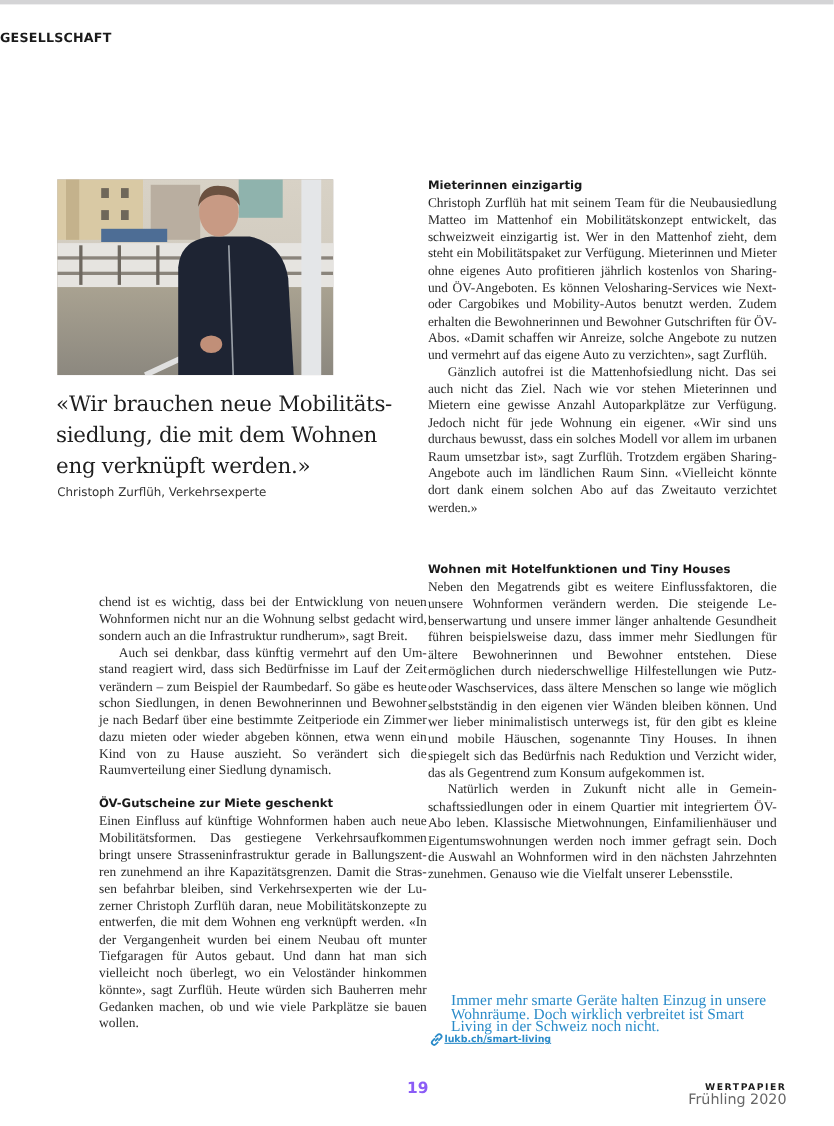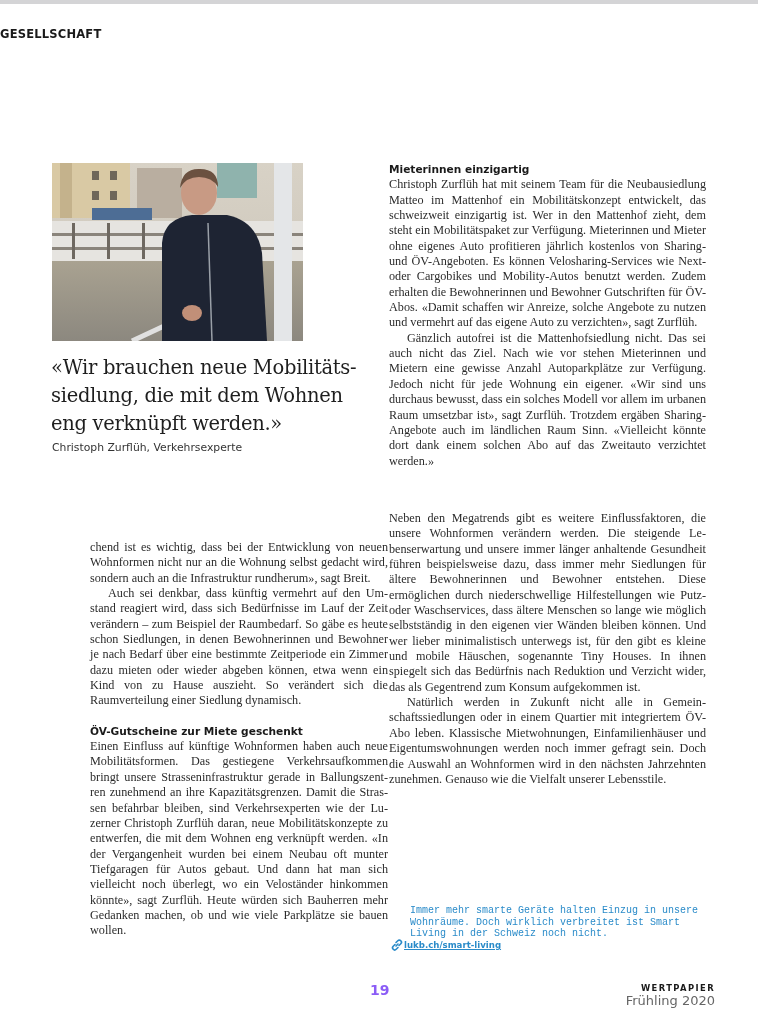--- a/index.html
+++ b/index.html
@@ -19,22 +19,22 @@
   .col { position: absolute; font-size: 12.2px; line-height: 15.35px; text-align: justify; hyphens: manual; color: #2b2b2b; }
   .col p { text-indent: 0; }
   .col p.ind { text-indent: 18px; }
   .col h3 { font-family: "DejaVu Sans", sans-serif; font-weight: bold; font-size: 10.6px; line-height: 15.35px; color: #1a1a1a; text-align: left; }
   .col .gap { height: 15px; }
 
   #col-right-top { left: 389px; top: 162px; width: 317px; }
   #col-right-bottom { left: 389px; top: 511px; width: 317px; }
   #col-left { left: 90px; top: 540px; width: 298px; }
 
-  .infobox { position: absolute; left: 410px; top: 905px; width: 300px; font-family: Liberation Mono, monospace;
-    font-size: 10px; line-height: 11.5px; color: #2a8bc9; }
+  .infobox { position: absolute; left: 410px; top: 905px; width: 300px; font-family: Liberation Serif, serif;
+    font-size: 14px; line-height: 11.5px; color: #2a8bc9; }
   .infolink { position: absolute; left: 390px; top: 938px; display: flex; align-items: center; gap: 0; }
   .infolink a { font-family: "DejaVu Sans", sans-serif; font-weight: bold; font-size: 8.6px; color: #2a8bc9; text-decoration: underline; }
   .link-icon { width: 14px; height: 14px; display: inline-block; }
 
   .pagenum { position: absolute; left: 370px; top: 982px; font-family: "DejaVu Sans", sans-serif; font-weight: bold; font-size: 14px; color: #8b5cf6; }
   .brand { position: absolute; right: 43px; top: 983px; text-align: right; font-family: "DejaVu Sans", sans-serif; }
   .brand .name { font-weight: bold; font-size: 8.4px; letter-spacing: 1.4px; color: #1a1a1a; }
   .brand .issue { font-size: 13px; color: #666; margin-top: 0px; }
 </style>
 </head>
@@ -85,20 +85,21 @@
 <div class="pullquote">«Wir brauchen neue Mobilitäts­siedlung, die mit dem Wohnen eng verknüpft werden.»</div>
 <div class="pullquote-attr">Christoph Zurflüh, Verkehrsexperte</div>
 
 <div class="col" id="col-right-top">
   <h3>Mieterinnen einzigartig</h3>
   <p>Christoph Zurflüh hat mit seinem Team für die Neubau­siedlung Matteo im Mattenhof ein Mobilitätskonzept ent­wickelt, das schweizweit einzigartig ist. Wer in den Matten­hof zieht, dem steht ein Mobilitätspaket zur Verfügung. Mieterinnen und Mieter ohne eigenes Auto profitieren jährlich kostenlos von Sharing- und ÖV-Angeboten. Es kön­nen Velosharing-Services wie Next- oder Cargobikes und Mobility-Autos benutzt werden. Zudem erhalten die Be­wohnerinnen und Bewohner Gutschriften für ÖV-Abos. «Damit schaffen wir Anreize, solche Angebote zu nutzen und vermehrt auf das eigene Auto zu verzichten», sagt Zur­flüh.</p>
   <p class="ind">Gänzlich autofrei ist die Mattenhofsiedlung nicht. Das sei auch nicht das Ziel. Nach wie vor stehen Mieterinnen und Mietern eine gewisse Anzahl Autoparkplätze zur Ver­fügung. Jedoch nicht für jede Wohnung ein eigener. «Wir sind uns durchaus bewusst, dass ein solches Modell vor allem im urbanen Raum umsetzbar ist», sagt Zurflüh. Trotz­dem ergäben Sharing-Angebote auch im ländlichen Raum Sinn. «Vielleicht könnte dort dank einem solchen Abo auf das Zweitauto verzichtet werden.»</p>
 </div>
 
 <div class="col" id="col-right-bottom">
+  <h3>Wohnen mit Hotelfunktionen und Tiny Houses</h3>
   <p>Neben den Megatrends gibt es weitere Einflussfaktoren, die unsere Wohnformen verändern werden. Die steigende Le­benserwartung und unsere immer länger anhaltende Ge­sundheit führen beispielsweise dazu, dass immer mehr Siedlungen für ältere Bewohnerinnen und Bewohner ent­stehen. Diese ermöglichen durch niederschwellige Hilfe­stellungen wie Putz- oder Waschservices, dass ältere Men­schen so lange wie möglich selbstständig in den eigenen vier Wänden bleiben können. Und wer lieber minimalis­tisch unterwegs ist, für den gibt es kleine und mobile Häus­chen, sogenannte Tiny Houses. In ihnen spiegelt sich das Bedürfnis nach Reduktion und Verzicht wider, das als Ge­gentrend zum Konsum aufgekommen ist.</p>
   <p class="ind">Natürlich werden in Zukunft nicht alle in Gemein­schaftssiedlungen oder in einem Quartier mit integriertem ÖV-Abo leben. Klassische Mietwohnungen, Einfamilien­häuser und Eigentumswohnungen werden noch immer ge­fragt sein. Doch die Auswahl an Wohnformen wird in den nächsten Jahrzehnten zunehmen. Genauso wie die Vielfalt unserer Lebensstile.</p>
 </div>
 
 <div class="col" id="col-left">
   <p>chend ist es wichtig, dass bei der Entwicklung von neuen Wohnformen nicht nur an die Wohnung selbst gedacht wird, sondern auch an die Infrastruktur rundherum», sagt Breit.</p>
   <p class="ind">Auch sei denkbar, dass künftig vermehrt auf den Um­stand reagiert wird, dass sich Bedürfnisse im Lauf der Zeit verändern – zum Beispiel der Raumbedarf. So gäbe es heute schon Siedlungen, in denen Bewohnerinnen und Bewoh­ner je nach Bedarf über eine bestimmte Zeitperiode ein Zimmer dazu mieten oder wieder abgeben können, etwa wenn ein Kind von zu Hause auszieht. So verändert sich die Raumverteilung einer Siedlung dynamisch.</p>
   <div class="gap"></div>
   <h3>ÖV-Gutscheine zur Miete geschenkt</h3>
   <p>Einen Einfluss auf künftige Wohnformen haben auch neue Mobilitätsformen. Das gestiegene Verkehrsaufkommen bringt unsere Strasseninfrastruktur gerade in Ballungszent­ren zunehmend an ihre Kapazitätsgrenzen. Damit die Stras­sen befahrbar bleiben, sind Verkehrsexperten wie der Lu­zerner Christoph Zurflüh daran, neue Mobilitätskonzepte zu entwerfen, die mit dem Wohnen eng verknüpft werden. «In der Vergangenheit wurden bei einem Neubau oft mun­ter Tiefgaragen für Autos gebaut. Und dann hat man sich vielleicht noch überlegt, wo ein Veloständer hinkommen könnte», sagt Zurflüh. Heute würden sich Bauherren mehr Gedanken machen, ob und wie viele Parkplätze sie bauen wollen.</p>

